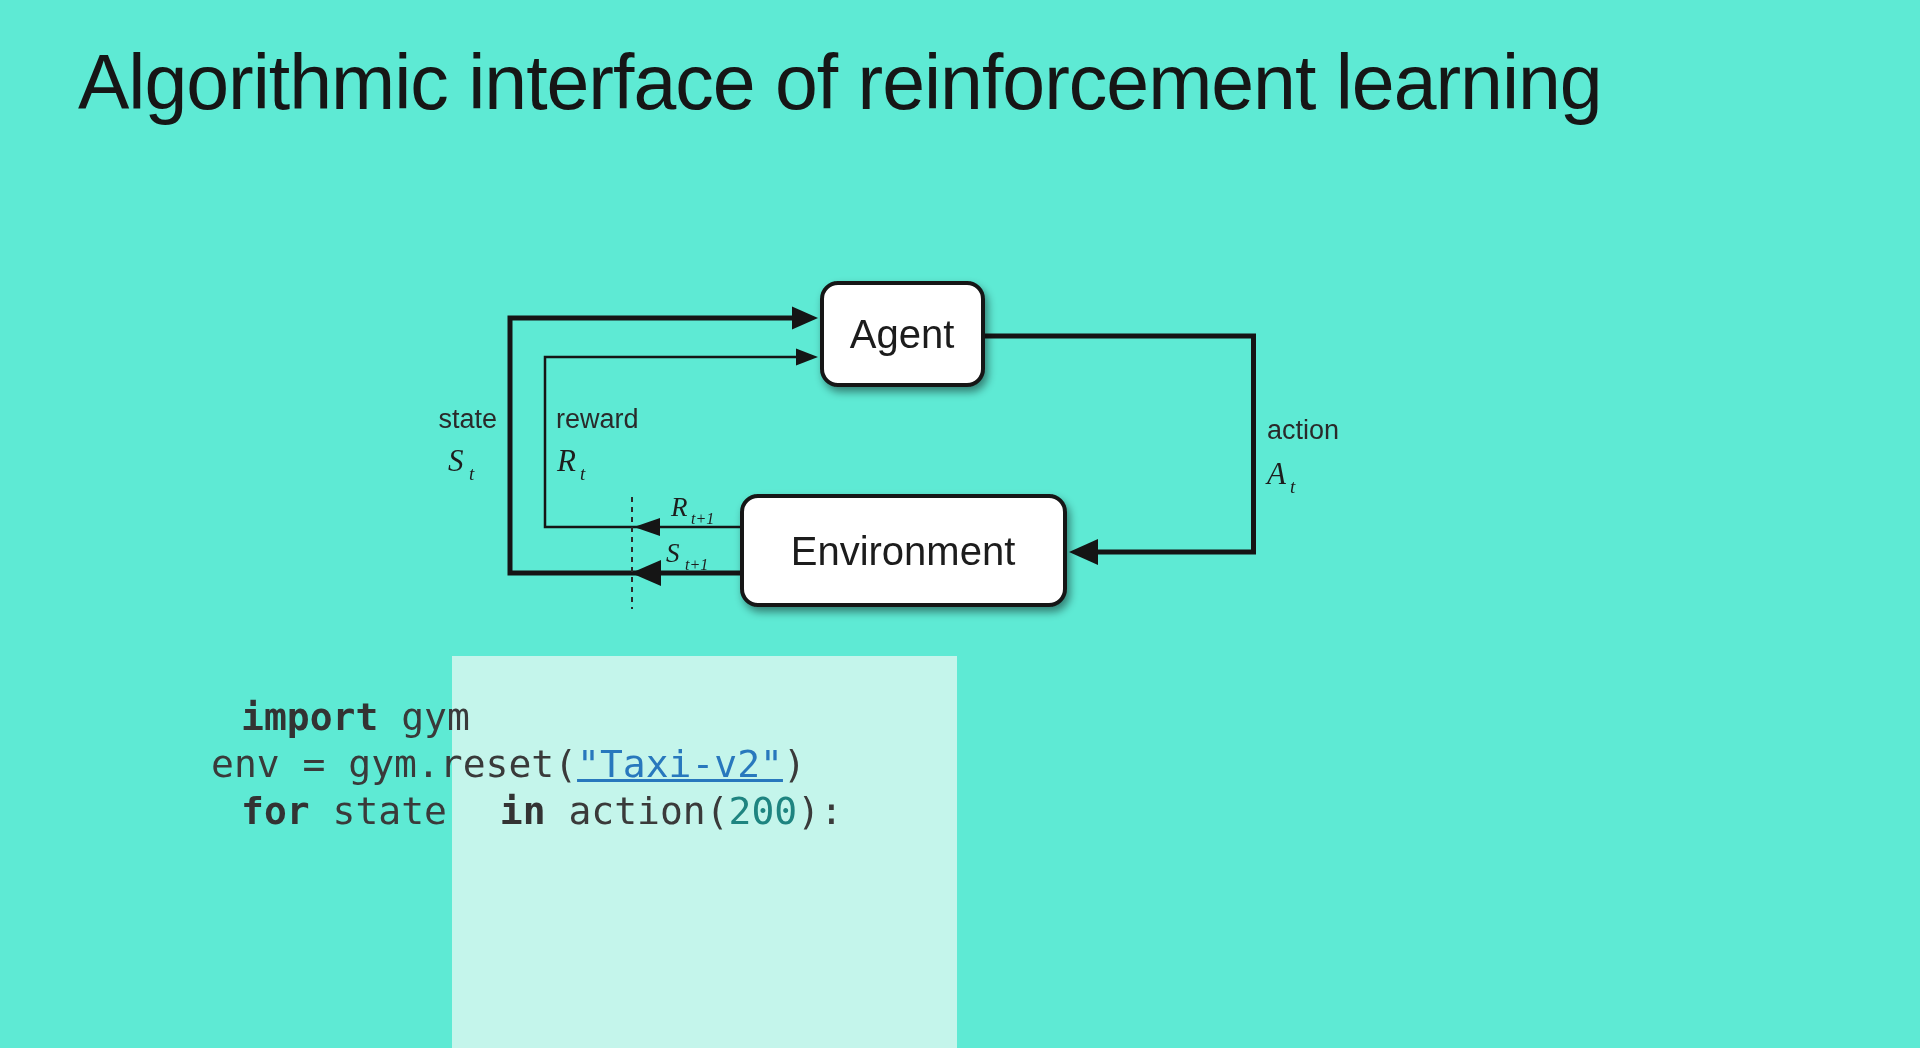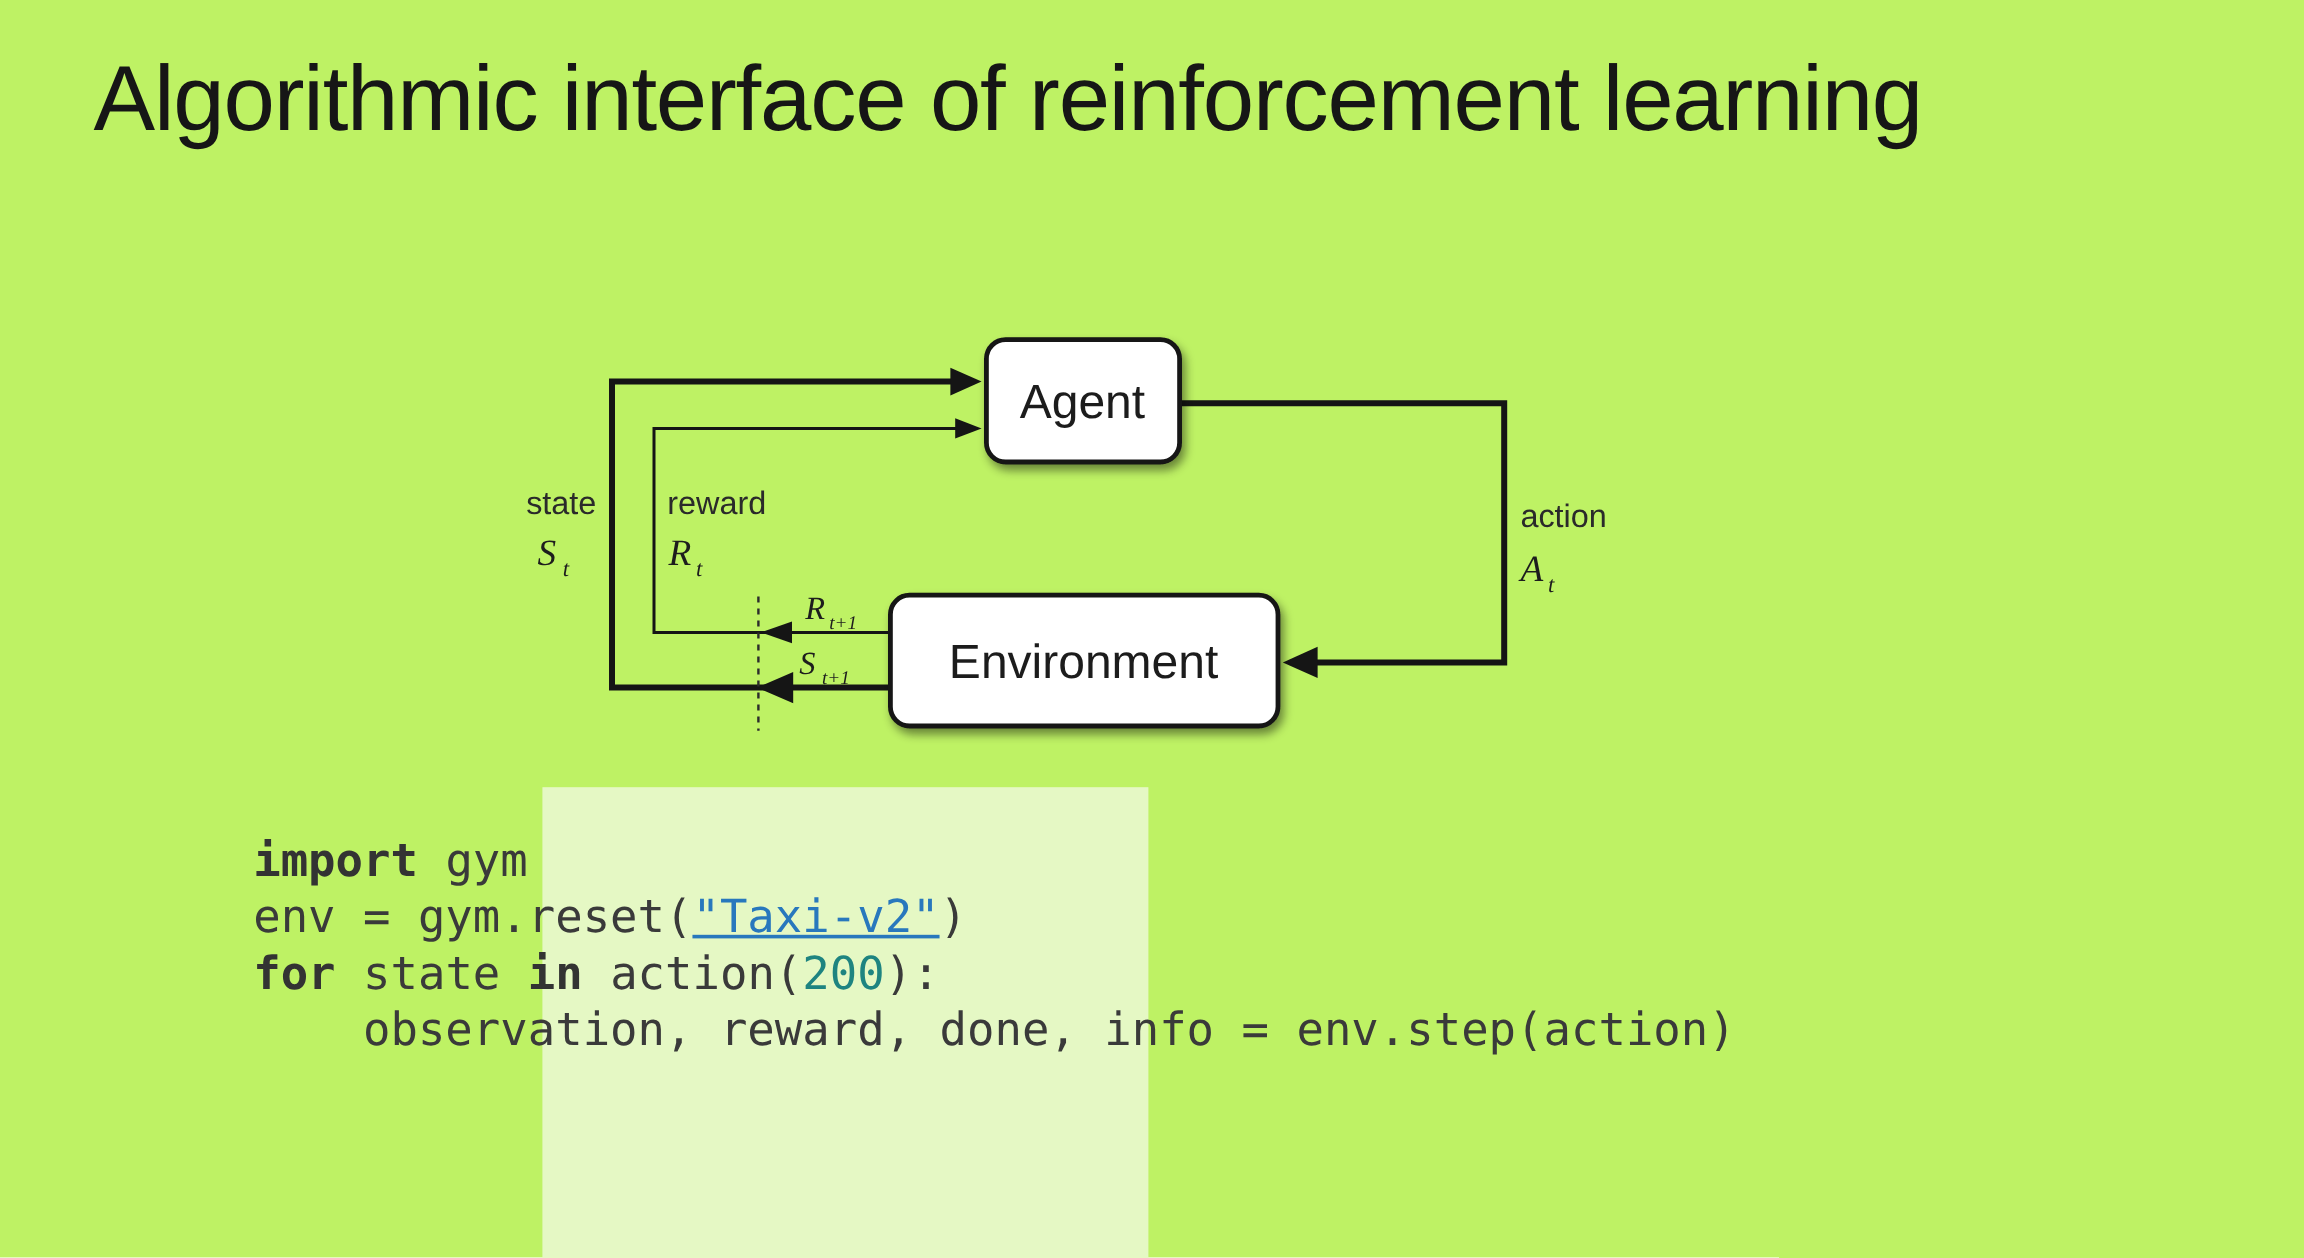--- a/index.html
+++ b/index.html
@@ -1,27 +1,27 @@
 <!DOCTYPE html>
 <html><head>
 <meta charset="utf-8">
 <style>
   html,body{margin:0;padding:0;background:#fff;}
-  .slide{position:relative;width:1920px;height:1048px;background:#bef264;overflow:hidden;
+  .slide{position:relative;width:1920px;height:1048px;background:#5eead4;overflow:hidden;
          font-family:"Liberation Sans",sans-serif;}
   .title{position:absolute;left:78px;top:38px;font-size:77px;font-weight:300;
          letter-spacing:-1px;color:#161616;white-space:nowrap;}
   .code-bg{position:absolute;left:452px;top:656px;width:505px;height:392px;
            background:#fafaf7;opacity:.65;}
   svg.diagram{position:absolute;left:0;top:0;}
   .code{position:absolute;left:211px;top:694px;
         font-family:"DejaVu Sans Mono","Liberation Mono",monospace;
         font-size:38px;line-height:47px;color:#3a3a3a;}
   .code-line{white-space:pre;height:47px;}
-  .kw{font-weight:bold;color:#333333;}
+  .kw{font-weight:bold;color:#333333;margin-left:30px;}
   .num{color:#1e8480;}
   a.link{color:#2878bd;text-decoration:underline;cursor:pointer;}
   .sanslabel{font-family:"Liberation Sans",sans-serif;font-size:27px;fill:#2a2a2a;}
   .boxlabel{font-family:"Liberation Sans",sans-serif;font-size:40px;fill:#1c1c1c;}
   .math{font-family:"Liberation Serif",serif;font-style:italic;font-size:31px;fill:#1d1d1d;}
   .mathsub{font-family:"Liberation Serif",serif;font-style:italic;font-size:19px;fill:#1d1d1d;}
   .mathsm{font-family:"Liberation Serif",serif;font-style:italic;font-size:27px;fill:#1d1d1d;}
   .mathsmsub{font-family:"Liberation Serif",serif;font-style:italic;font-size:16px;fill:#1d1d1d;}
 </style>
 </head>
@@ -75,16 +75,15 @@
 
     <text class="sanslabel" x="1267" y="439">action</text>
     <text class="math" x="1267" y="484">A</text>
     <text class="mathsub" x="1290" y="493">t</text>
   </svg>
 
   <div class="code">
     <div class="code-line"><span class="kw">import</span><span> gym</span></div>
     <div class="code-line"><span>env = gym.reset(</span><a class="link">"Taxi-v2"</a><span>)</span></div>
     <div class="code-line"><span class="kw">for</span><span> state </span><span class="kw">in</span><span> action(</span><span class="num">200</span><span>):</span></div>
-    <div class="code-line"><span>    observation, reward, done, info = env.step(action)</span></div>
   </div>
 
 </div>
 
 </body></html>

